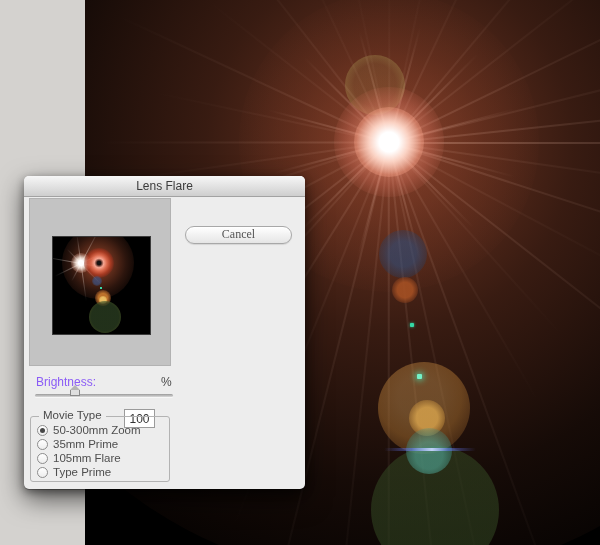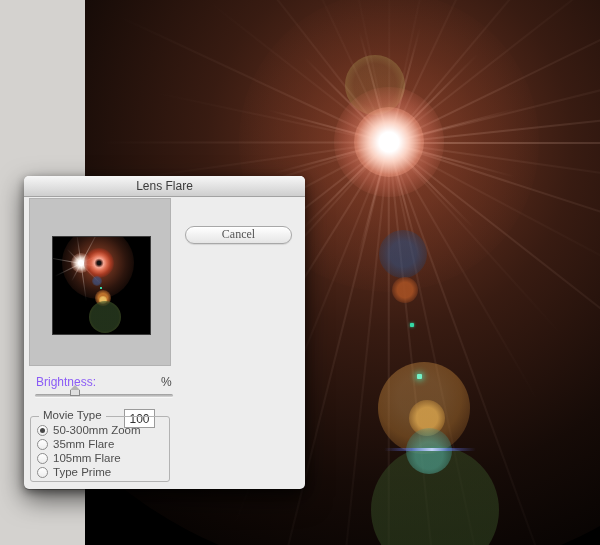--- a/index.html
+++ b/index.html
@@ -213,21 +213,21 @@
 
   <div class="group">
     <div class="legend">Movie Type</div>
 
     <div class="radio-row" style="top:7px">
       <span class="radio selected"></span>
       <span class="radio-label">50-300mm Zoom</span>
     </div>
     <div class="radio-row" style="top:21px">
       <span class="radio"></span>
-      <span class="radio-label">35mm Flare</span>
+      <span class="radio-label">35mm Prime</span>
     </div>
     <div class="radio-row" style="top:35px">
       <span class="radio"></span>
       <span class="radio-label">105mm Flare</span>
     </div>
     <div class="radio-row" style="top:49px">
       <span class="radio"></span>
       <span class="radio-label">Type Prime</span>
     </div>
   </div>

